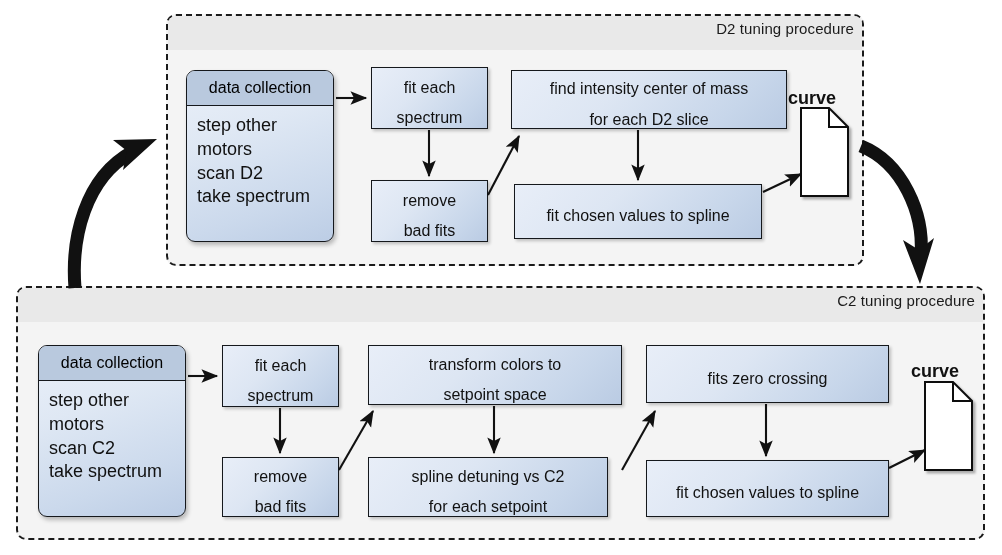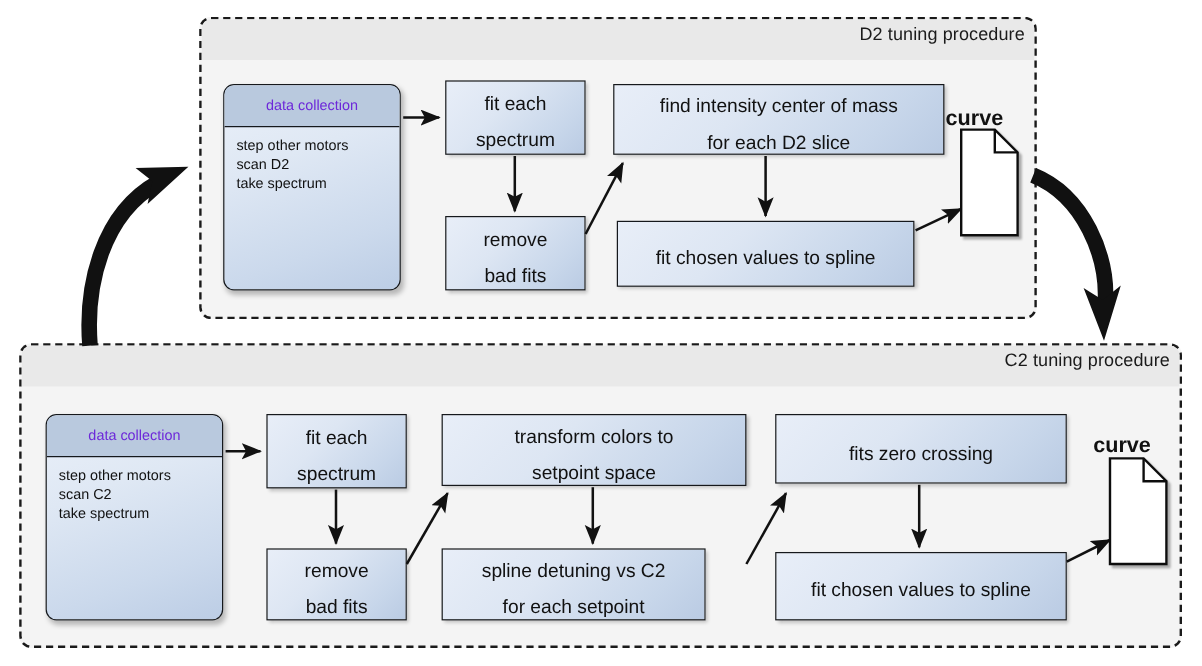--- a/index.html
+++ b/index.html
@@ -63,25 +63,25 @@
     border-radius:9px;
     overflow:hidden;
     background:linear-gradient(160deg,#eaf0f9 0%,#dfe8f4 35%,#cbd9ec 75%,#bccde5 100%);
     box-shadow:2px 3px 4px rgba(0,0,0,0.25);
   }
   .collect-head{
     height:34px;
     background:#b9c9de;
     border-bottom:1.5px solid #15181c;
     display:flex;align-items:center;justify-content:center;
-    font-size:12px;color:#6d28d9;text-align:right;
+    font-size:16px;color:#000000;text-align:right;
   }
   .collect-body{
     padding:8px 0 0 10px;
-    font-size:12px;
+    font-size:18px;
     line-height:1.32;
     color:#111;
   }
   .doc-label{
     position:absolute;
     font-size:18px;
     font-weight:bold;
     color:#111;
     white-space:nowrap;
   }
@@ -163,21 +163,21 @@
     </span>
   </div>
 
   <div class="node" style="left:368px;top:345px;width:254px;height:60px;">
     <span>
       <span class="lbl">transform colors to</span>
       <span class="lbl">setpoint space</span>
     </span>
   </div>
 
-  <div class="node" style="left:368px;top:457px;width:220px;height:60px;">
+  <div class="node" style="left:368px;top:457px;width:240px;height:60px;">
     <span>
       <span class="lbl">spline detuning vs C2</span>
       <span class="lbl">for each setpoint</span>
     </span>
   </div>
 
   <div class="node" style="left:646px;top:345px;width:243px;height:58px;">
     <span class="lbl">fits zero crossing</span>
   </div>
 

